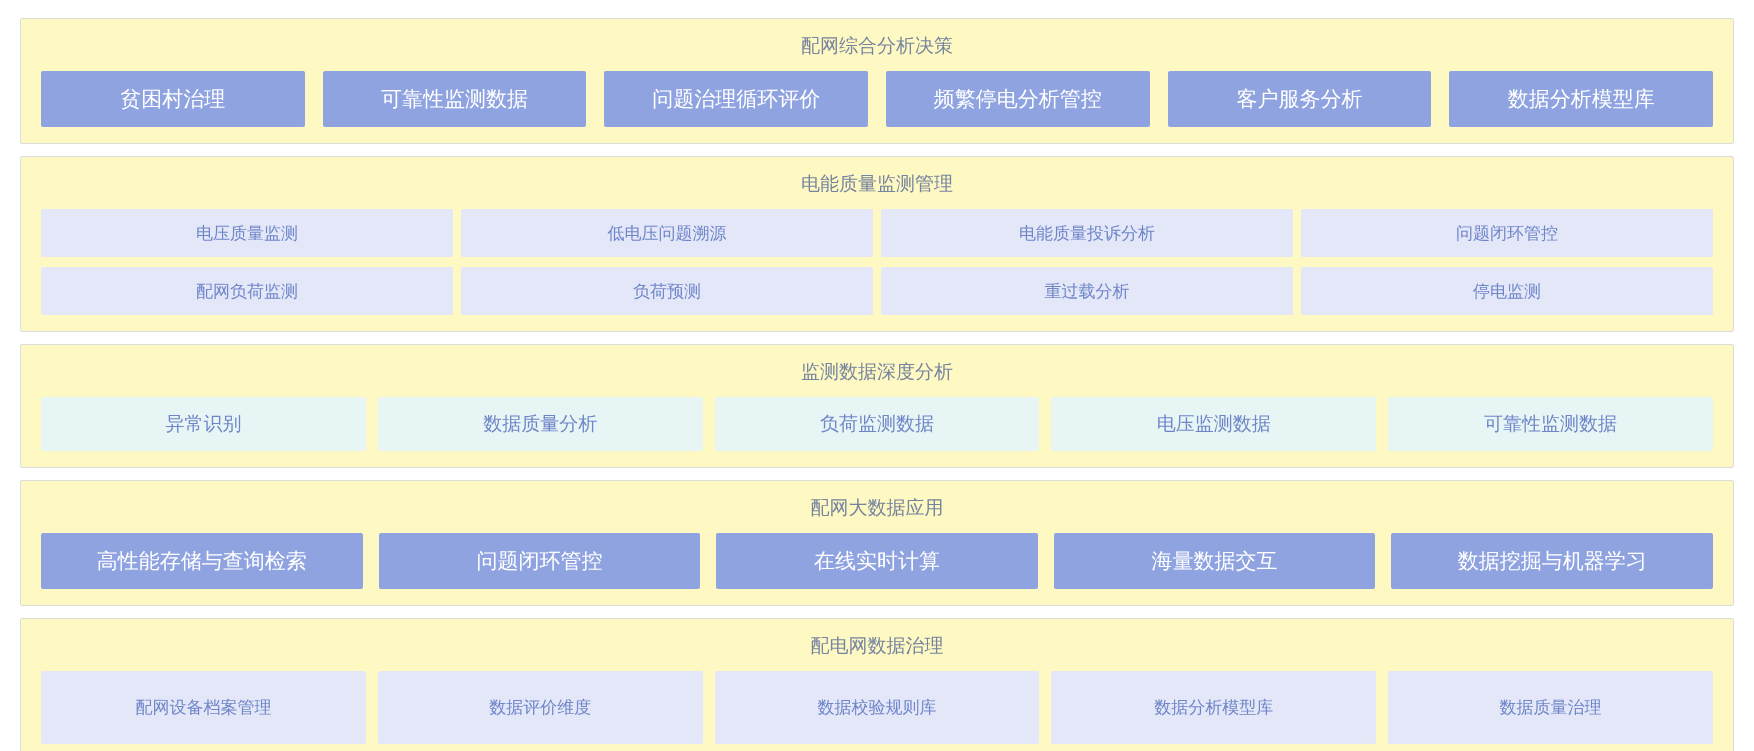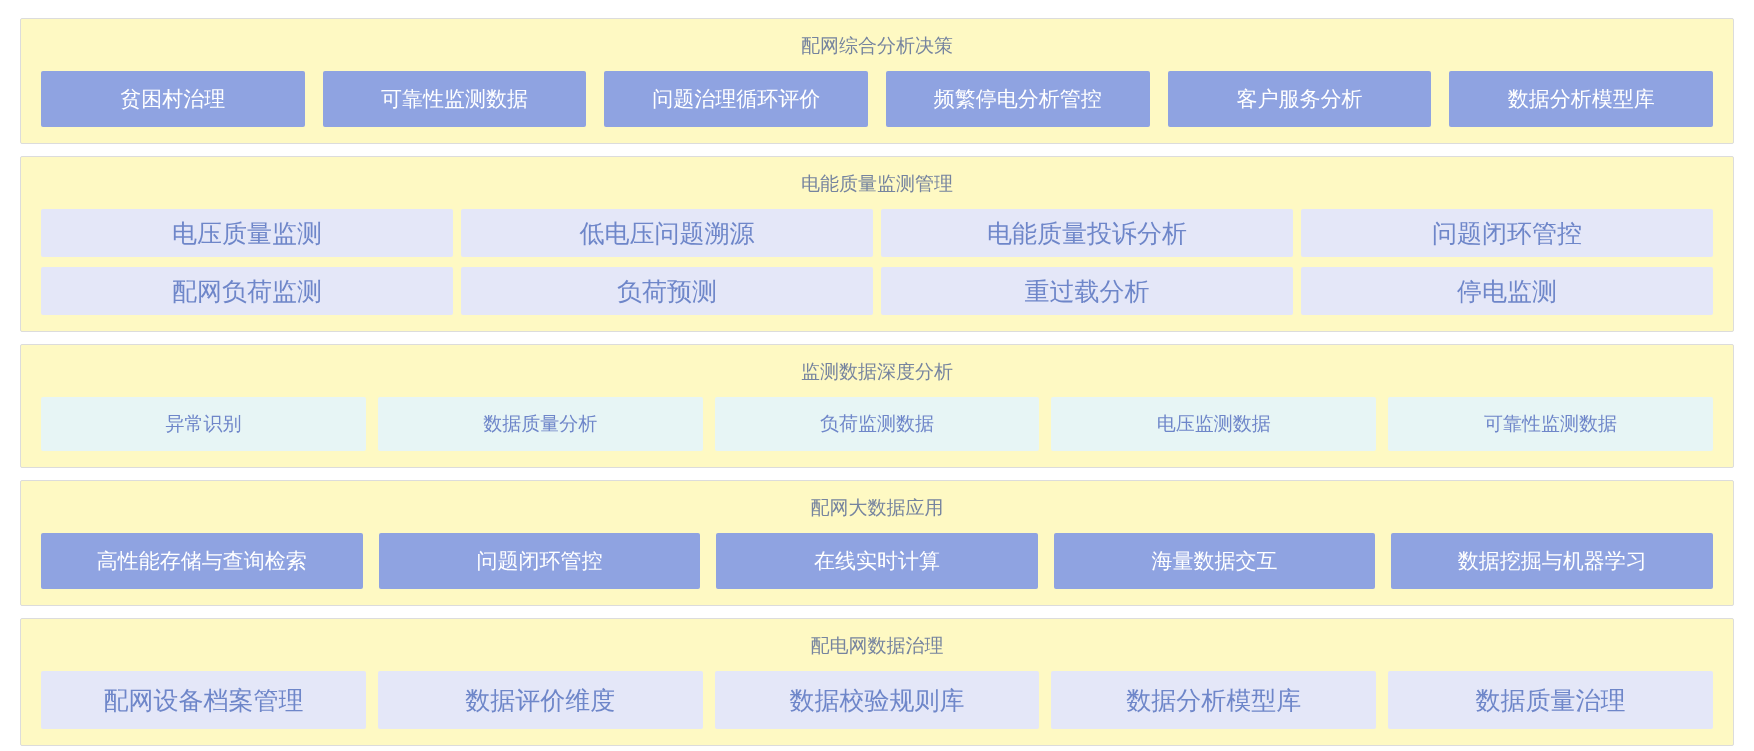--- a/index.html
+++ b/index.html
@@ -52,37 +52,37 @@
   }
   
   .style-solid .btn {
     background: var(--solid-button-bg, #8fa3e1);
     color: var(--solid-button-text, #ffffff);
     font-size: 21px;
   }
   .style-lavender .btn {
     background: var(--lavender-button-bg, #e4e7f8);
     color: var(--light-button-text, #6e86c9);
-    font-size: 25px;
+    font-size: 17px;
   }
   .style-teal .btn {
     background: var(--teal-button-bg, #e7f5f5);
     color: var(--light-button-text, #6e86c9);
     font-size: 19px;
   }
   
   .panel-0 .btn { height: 56px; }
   .panel-0 .btn-row { gap: 18px; }
   .panel-1 .btn { height: 48px; }
   .panel-1 .btn-row { gap: 8px; }
   .panel-2 .btn { height: 54px; }
   .panel-2 .btn-row { gap: 12px; border-radius: 6px; }
   .panel-3 .btn { height: 56px; }
   .panel-3 .btn-row { gap: 16px; }
-  .panel-4 .btn { height: 58px; }
+  .panel-4 .btn { height: 73px; }
   .panel-4 .btn-row { gap: 12px; }
 </style>
 </head>
 <body>
 
 <div class="board">
     <section class="panel style-solid panel-0">
     <h2 class="panel-title">配网综合分析决策</h2>
     <div class="rows">
         <div class="btn-row">

